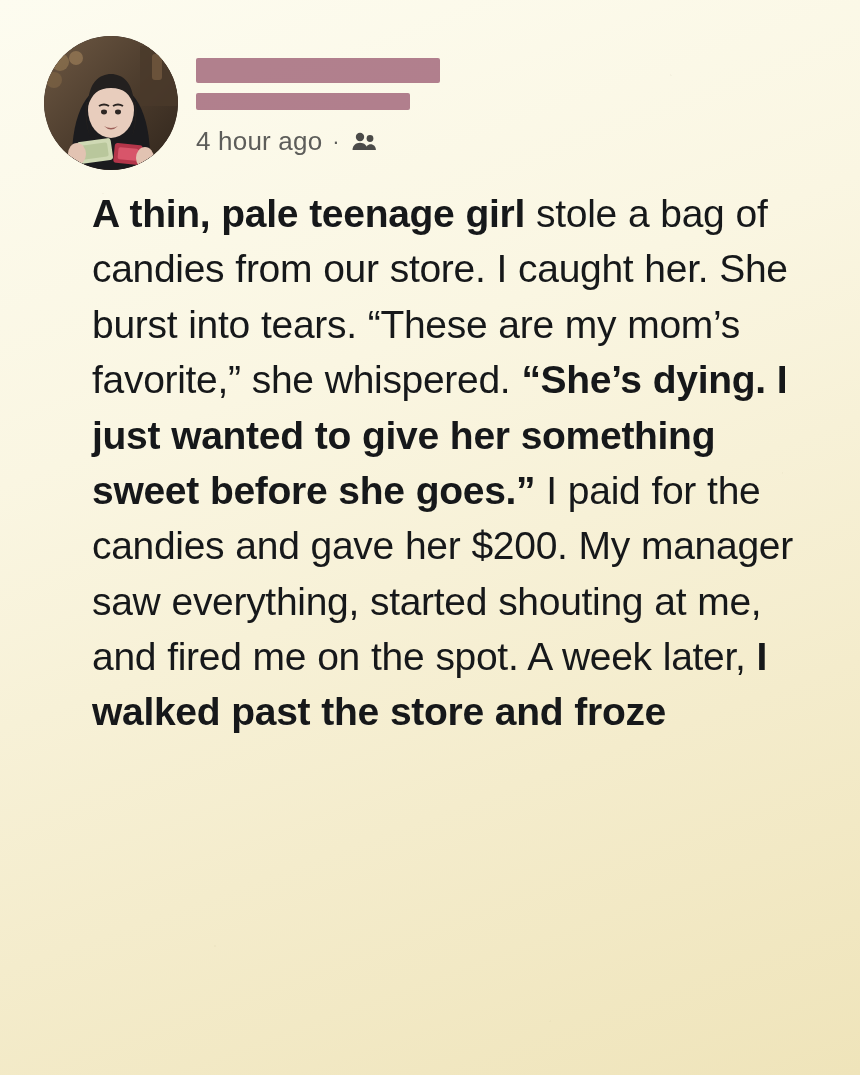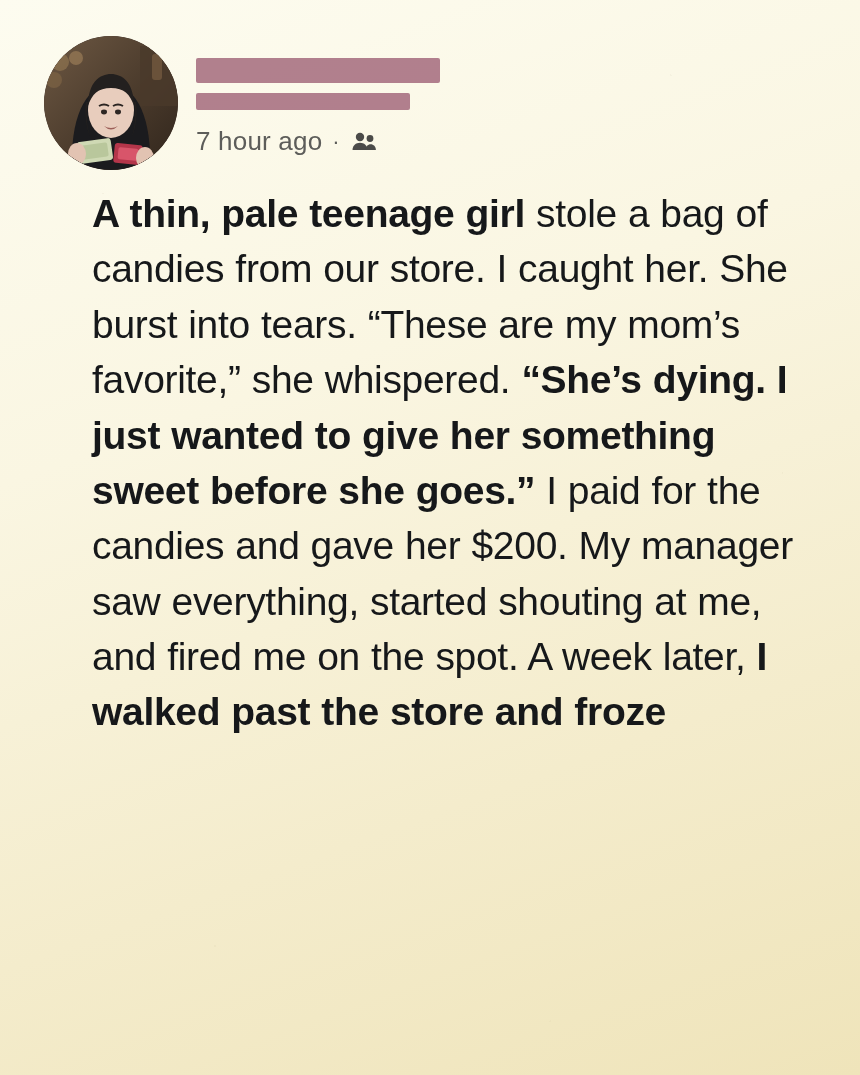--- a/index.html
+++ b/index.html
@@ -153,21 +153,21 @@
           <ellipse cx="33" cy="118" rx="9" ry="11" fill="#e2c3b2"></ellipse>
           <ellipse cx="101" cy="122" rx="9" ry="11" fill="#e2c3b2"></ellipse>
         </g>
       </svg>
     </div>
 
     <div class="header-text">
       <div class="redact-block redact-1"></div>
       <div class="redact-block redact-2"></div>
       <div class="meta-row">
-        <span>7 hour ago</span>
+        <span>4 hour ago</span>
         <span class="meta-dot">·</span>
         <span class="audience-icon">
           <svg width="28" height="28" viewBox="0 0 28 28" fill="#4b4b49">
             <circle cx="10" cy="9" r="4.2"></circle>
             <path d="M2.5 22 c0-4.4 3.4-7.2 7.5-7.2 s7.5 2.8 7.5 7.2 z"></path>
             <circle cx="20" cy="10.5" r="3.4"></circle>
             <path d="M15.5 22 c0-3.6 2.4-5.8 5.2-5.8 s5.2 2.2 5.2 5.8 z"></path>
           </svg>
         </span>
       </div>

